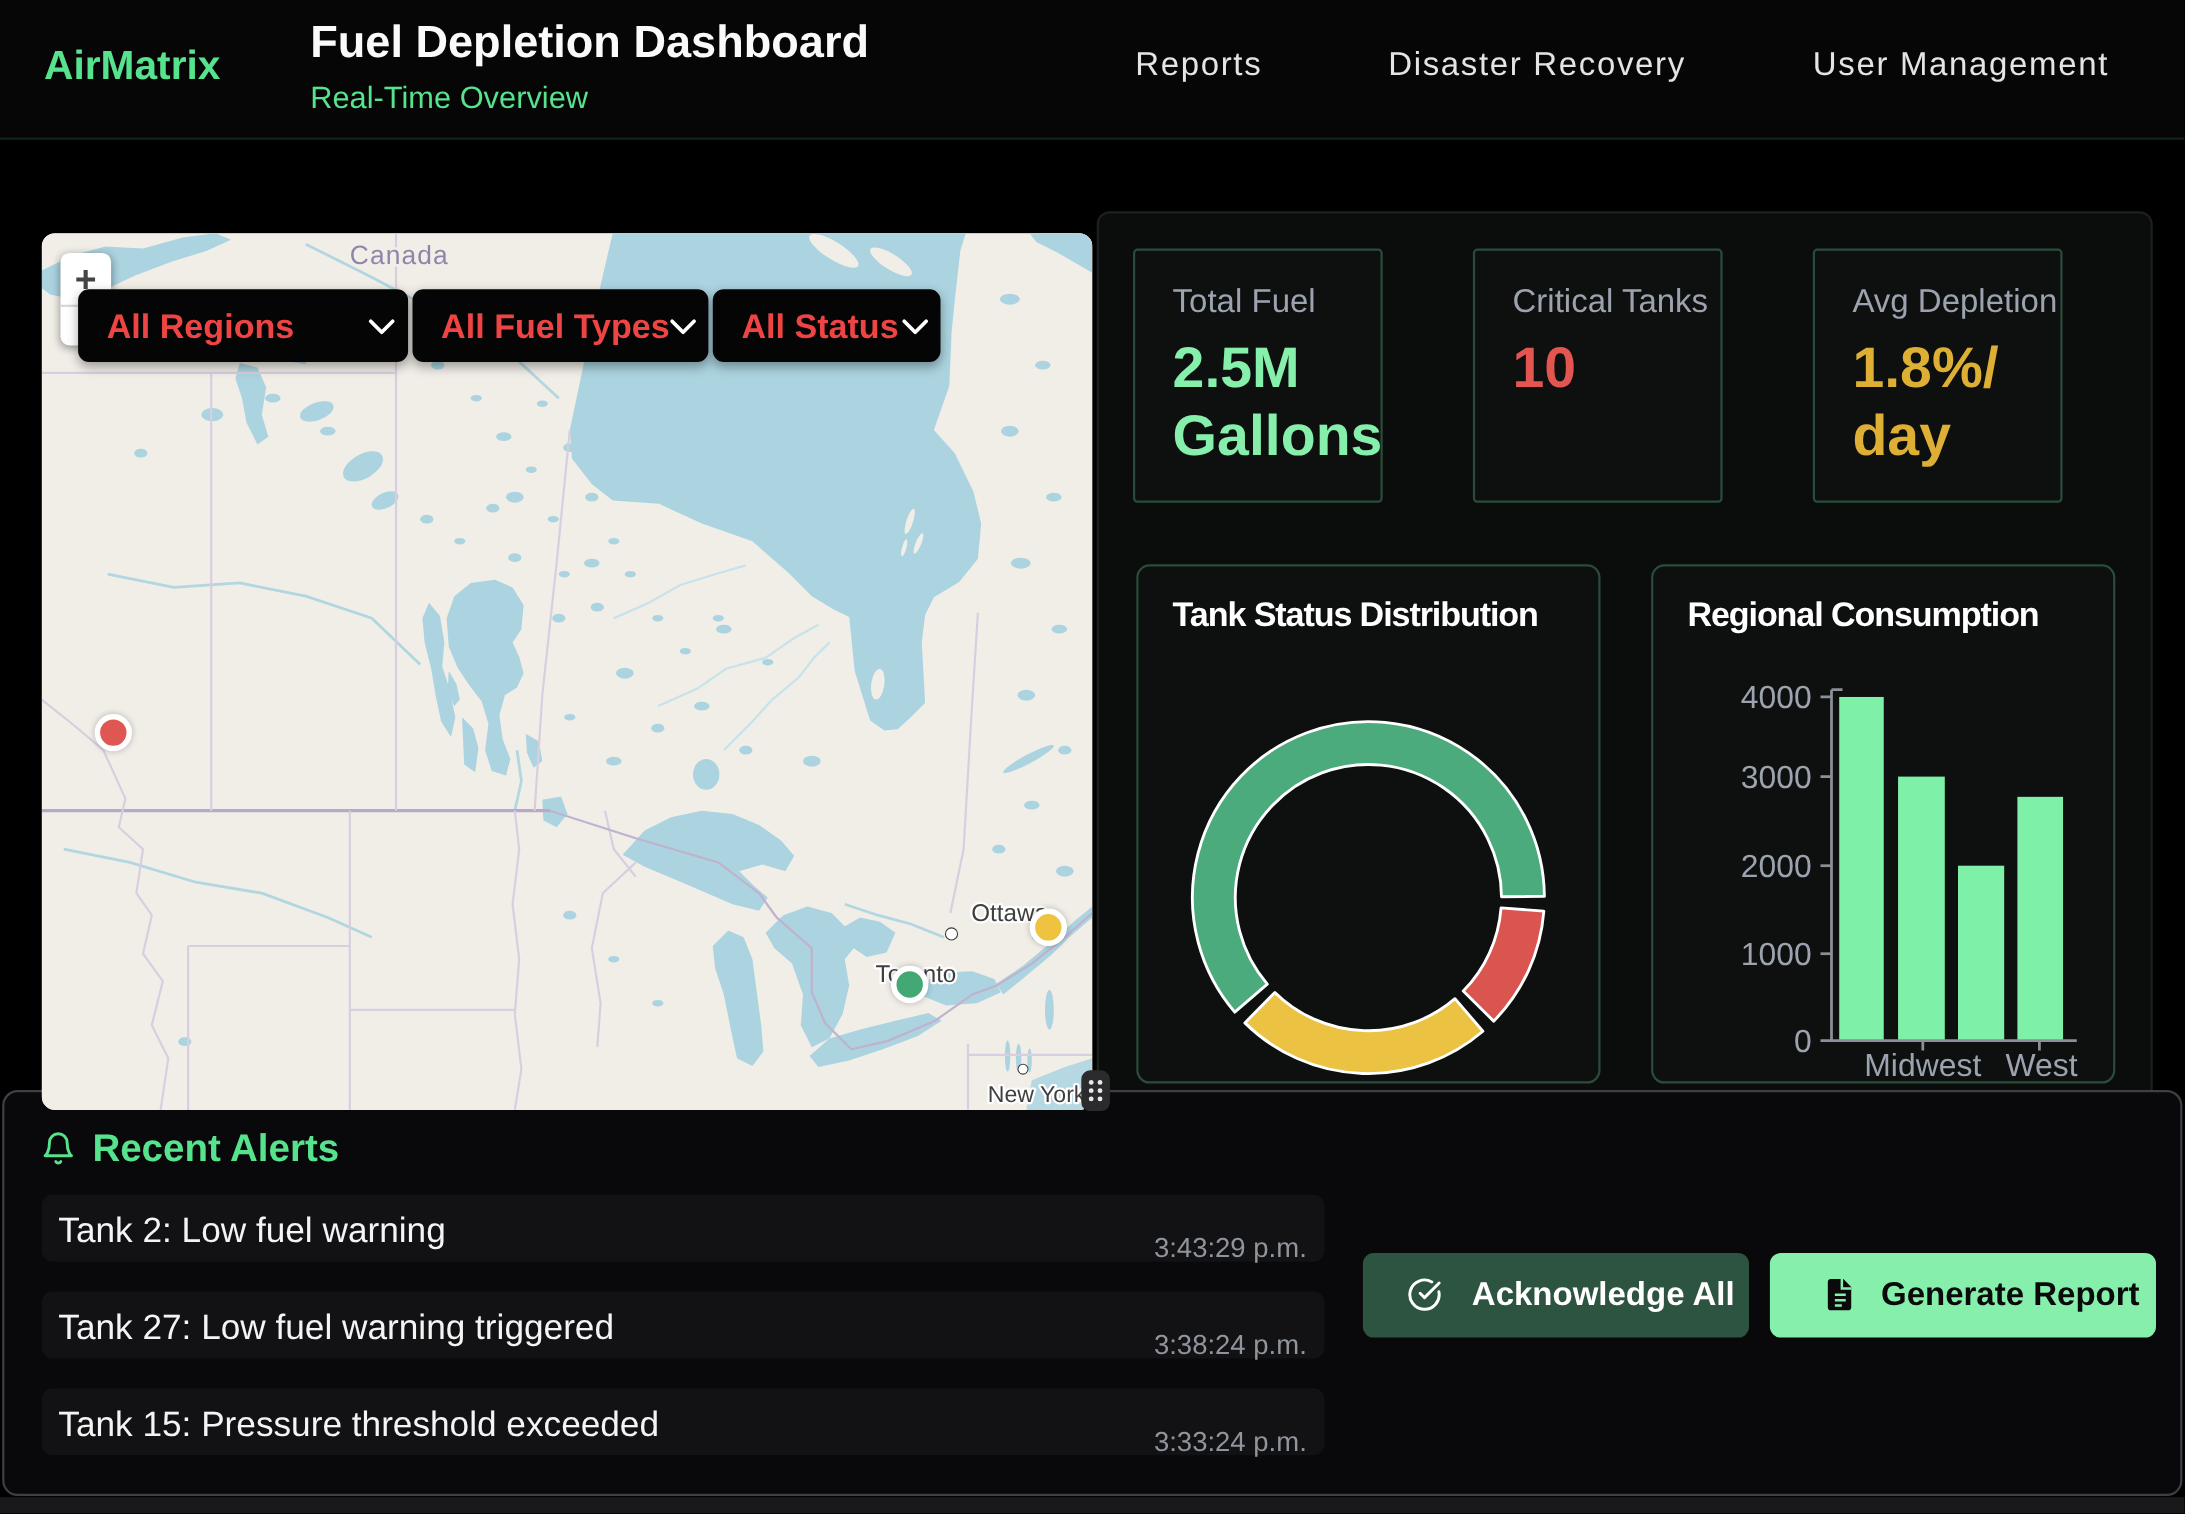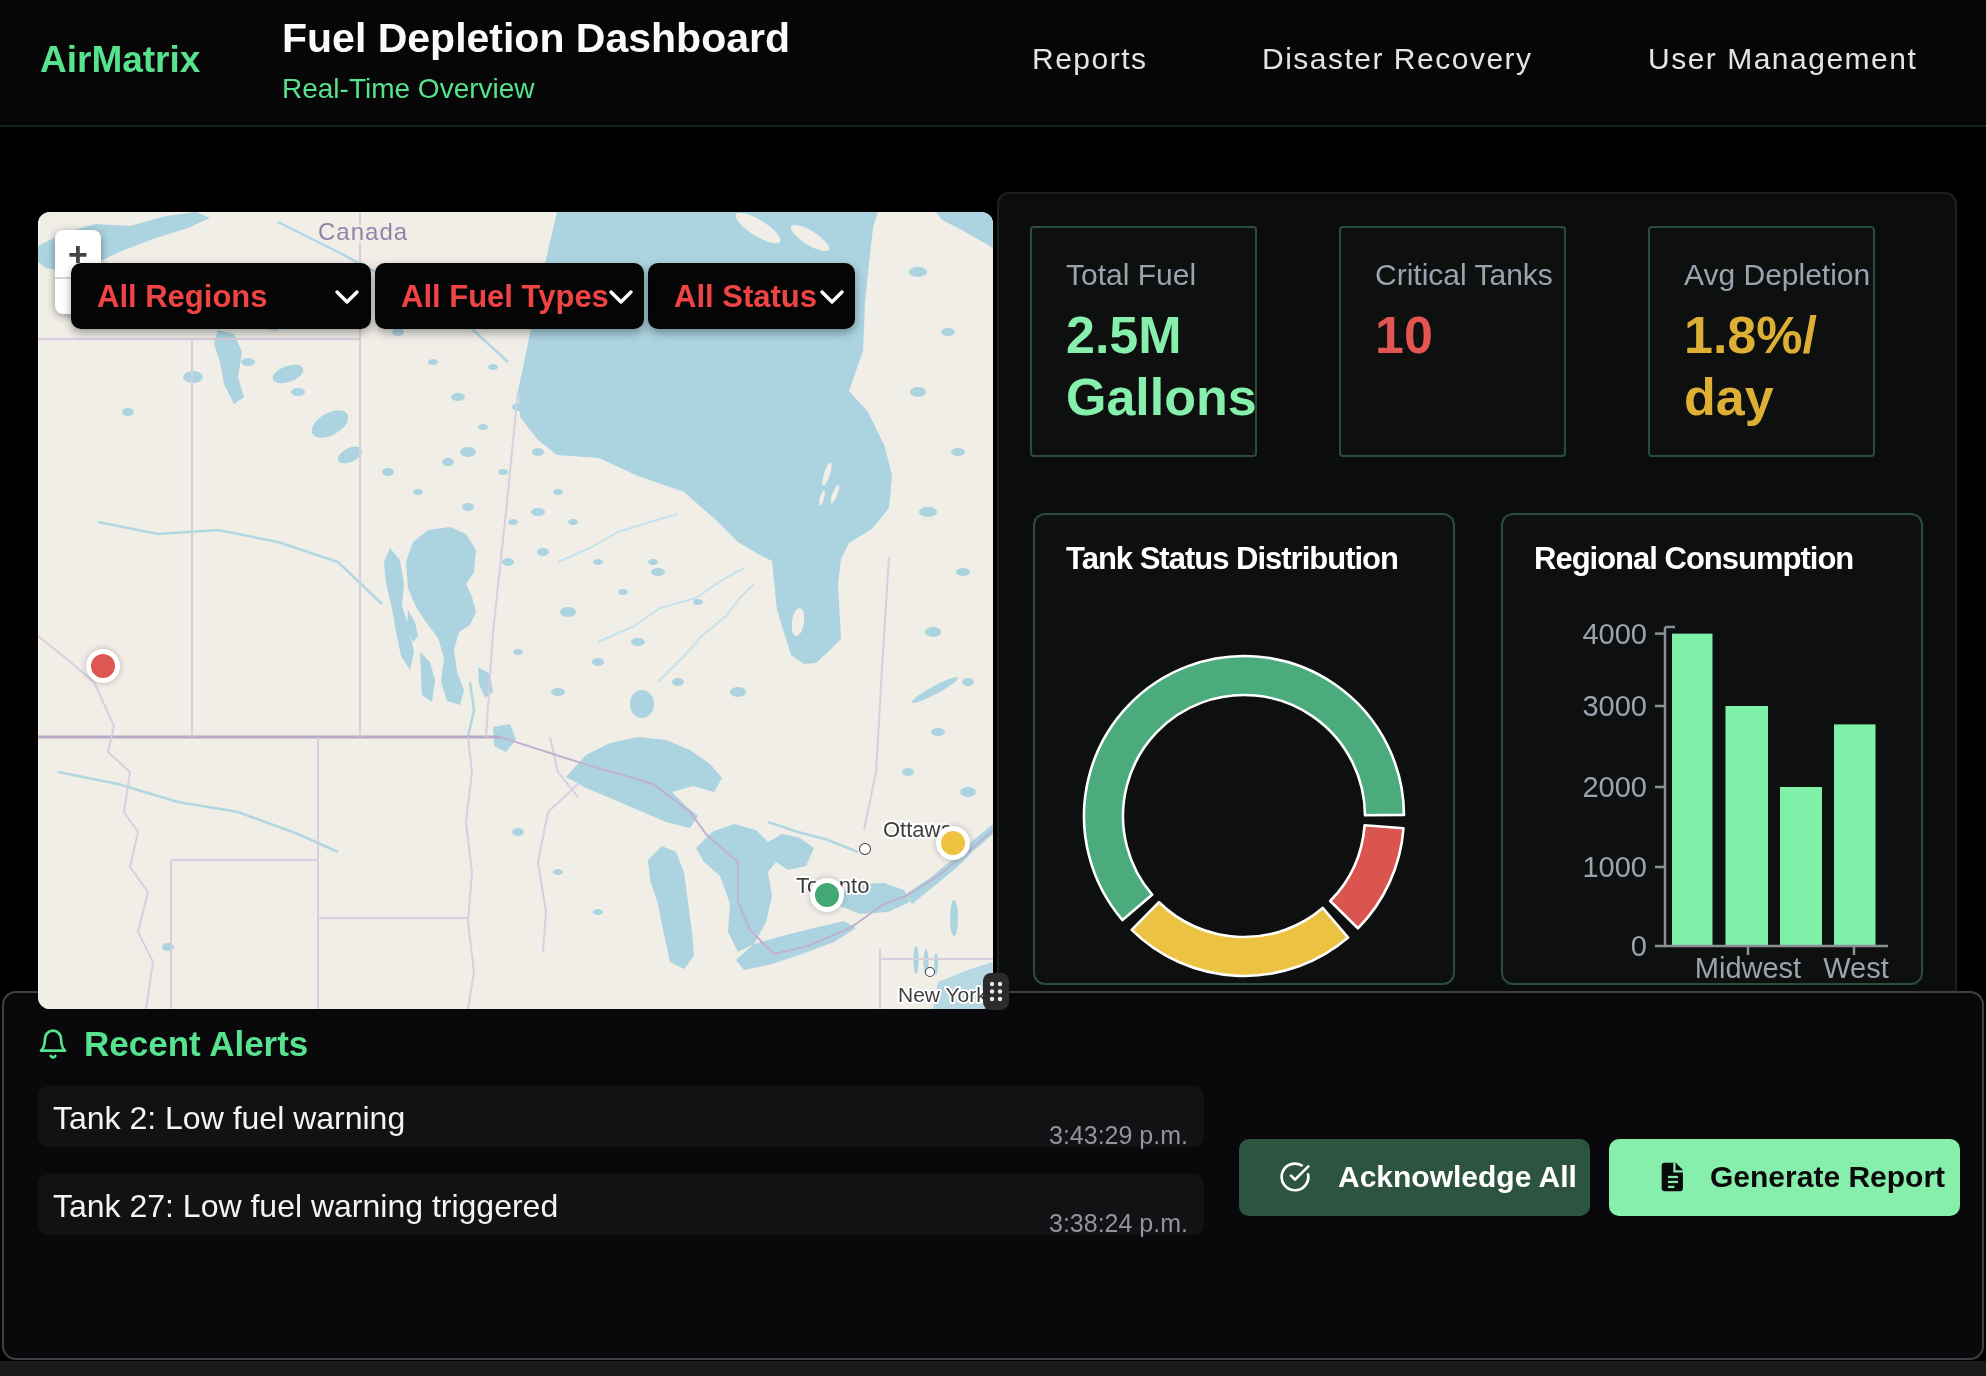--- a/index.html
+++ b/index.html
@@ -111,20 +111,24 @@
       <path d="M10.3 21a1.94 1.94 0 0 0 3.4 0"></path>
     </svg>
   <div id="alerttitle">Recent Alerts</div>
   <div class="arow" style="top:93px">
       <span class="t1">Tank 2: Low fuel warning</span>
       <span class="t2">3:43:29 p.m.</span>
     </div>
   <div class="arow" style="top:181px">
       <span class="t1">Tank 27: Low fuel warning triggered</span>
       <span class="t2">3:38:24 p.m.</span>
+    </div>
+  <div class="arow" style="top:269px">
+      <span class="t1">Tank 15: Pressure threshold exceeded</span>
+      <span class="t2">3:33:24 p.m.</span>
     </div>
   <div class="btn" id="ackbtn" style="left:1235px; width:351px; background:#2d5440; color:#fff;">
     <svg style="position:absolute;left:40px;top:22px" width="32" height="32" viewBox="0 0 24 24" fill="none" stroke="#fff" stroke-width="2" stroke-linecap="round" stroke-linejoin="round">
         <path d="M21.8 10A10 10 0 1 1 17 3.3"></path>
         <path d="M9 11l3 3L22 4"></path>
       </svg>
     <span style="position:absolute;left:99px;top:21px">Acknowledge All</span>
   </div>
   <div class="btn" id="genbtn" style="left:1605px; width:351px; background:#86efac; color:#0a0a0a;">
     <svg style="position:absolute;left:47px;top:21px" width="34" height="34" viewBox="0 0 24 24" fill="#0a0a0a">

